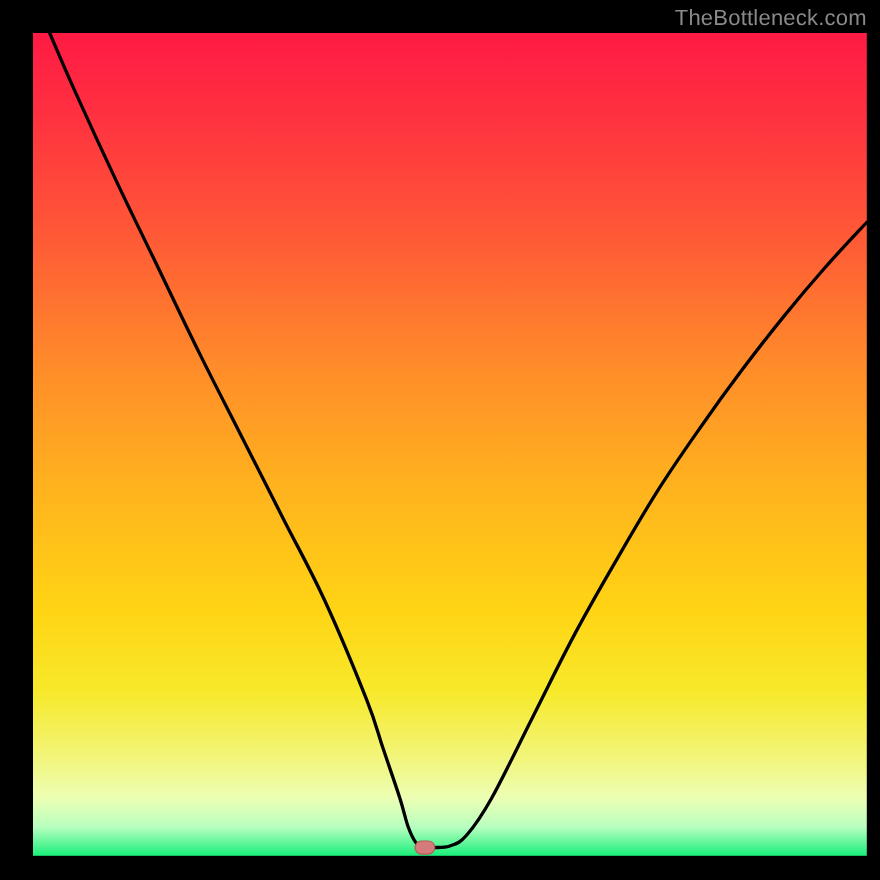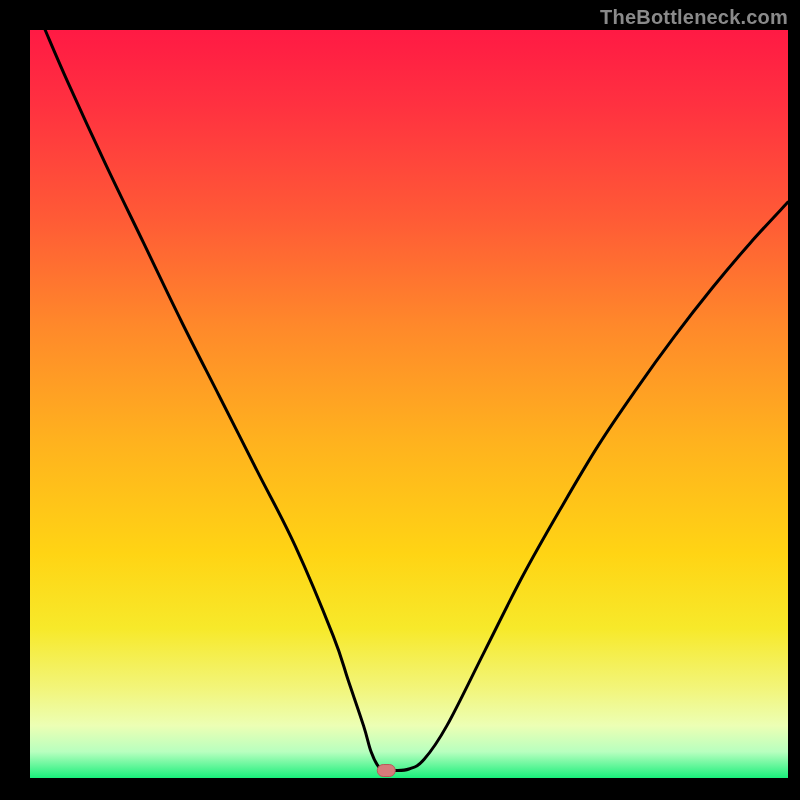--- a/index.html
+++ b/index.html
@@ -12,21 +12,21 @@
     width: 800px;
     height: 800px;
     position: relative;
   }
   .watermark {
     position: absolute;
     top: 6px;
     right: 12px;
     color: #8a8a8a;
     font-size: 20px;
-    font-weight: 700;
+    font-weight: 400;
     z-index: 20;
     letter-spacing: 0.2px;
   }
   svg {
     display: block;
   }
 </style>
 </head>
 <body>
 

